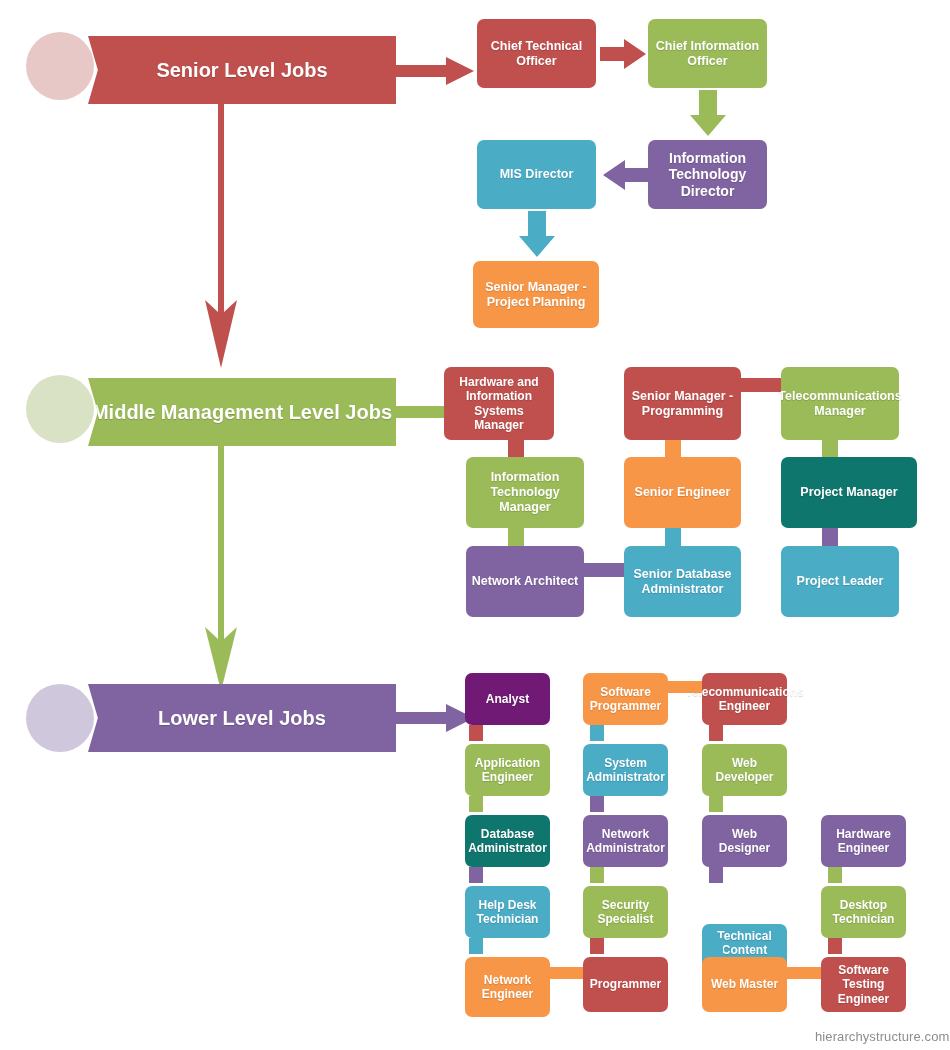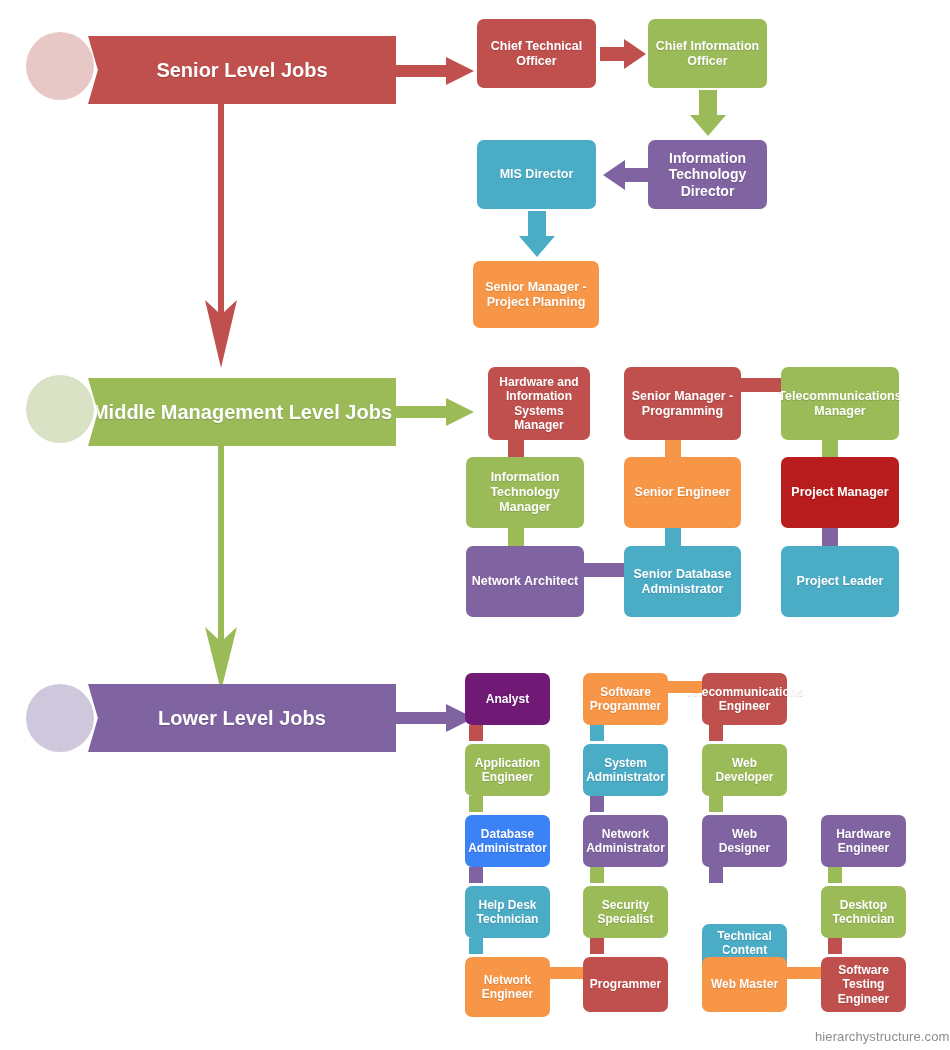--- a/index.html
+++ b/index.html
@@ -81,21 +81,21 @@
   <div class="banner" style="left:88px;top:378px;width:308px;height:68px;background:#9BBB59;font-size:20px;">
     <span>Middle Management Level Jobs</span>
   </div>
   <svg class="arrow" style="left:394px;top:396px;width:84px;height:32px;" viewBox="0 0 84 32">
     <path d="M0,10 L52,10 L52,2 L80,16 L52,30 L52,22 L0,22 Z" fill="#9BBB59"></path>
   </svg>
   <svg class="arrow" style="left:203px;top:443px;width:36px;height:250px;" viewBox="0 0 36 250">
     <path d="M15,0 L21,0 L21,196 L34,184 L18,248 L2,184 L15,196 Z" fill="#9BBB59"></path>
   </svg>
 
-  <div class="node" style="left:488px;top:367px;width:102px;height:73px;background:#C0504D;font-size:12px;">
+  <div class="node" style="left:444px;top:367px;width:110px;height:73px;background:#C0504D;font-size:12px;">
     <span>Hardware and Information Systems Manager</span>
   </div>
   <div class="conn" style="left:508px;top:440px;width:16px;height:18px;background:#C0504D;"></div>
   <div class="node" style="left:466px;top:457px;width:118px;height:71px;background:#9BBB59;font-size:12.5px;">
     <span>Information Technology Manager</span>
   </div>
   <div class="conn" style="left:508px;top:528px;width:16px;height:18px;background:#9BBB59;"></div>
   <div class="node" style="left:466px;top:546px;width:118px;height:71px;background:#8064A2;font-size:12.5px;">
     <span>Network Architect</span>
   </div>
@@ -113,21 +113,21 @@
   </div>
 
   <div class="conn" style="left:584px;top:563px;width:40px;height:14px;background:#8064A2;"></div>
 
   <div class="node" style="left:781px;top:367px;width:118px;height:73px;background:#9BBB59;font-size:12.5px;">
     <span>Telecommunications Manager</span>
   </div>
 
   <div class="conn" style="left:741px;top:378px;width:40px;height:14px;background:#C0504D;"></div>
   <div class="conn" style="left:822px;top:440px;width:16px;height:18px;background:#9BBB59;"></div>
-  <div class="node" style="left:781px;top:457px;width:118px;height:71px;background:#b91c1c;font-size:12.5px;">
+  <div class="node" style="left:781px;top:457px;width:136px;height:71px;background:#0f766e;font-size:12.5px;">
     <span>Project Manager</span>
   </div>
   <div class="conn" style="left:822px;top:528px;width:16px;height:18px;background:#8064A2;"></div>
   <div class="node" style="left:781px;top:546px;width:118px;height:71px;background:#4BACC6;font-size:12.5px;">
     <span>Project Leader</span>
   </div>
 
   <div class="bannercircle" style="left:26px;top:684px;width:68px;height:68px;background:#CFC7DC;"></div>
   <div class="banner" style="left:88px;top:684px;width:308px;height:68px;background:#8064A2;font-size:20px;">
     <span>Lower Level Jobs</span>
@@ -137,21 +137,21 @@
   </svg>
 
   <div class="node" style="left:465px;top:673px;width:85px;height:52px;background:#701a75;font-size:12px;">
     <span>Analyst</span>
   </div>
   <div class="conn" style="left:469px;top:725px;width:14px;height:16px;background:#C0504D;"></div>
   <div class="node" style="left:465px;top:744px;width:85px;height:52px;background:#9BBB59;font-size:12px;">
     <span>Application Engineer</span>
   </div>
   <div class="conn" style="left:469px;top:796px;width:14px;height:16px;background:#9BBB59;"></div>
-  <div class="node" style="left:465px;top:815px;width:85px;height:52px;background:#3b82f6;font-size:12px;">
+  <div class="node" style="left:465px;top:815px;width:85px;height:52px;background:#0f766e;font-size:12px;">
     <span>Database Administrator</span>
   </div>
   <div class="conn" style="left:469px;top:867px;width:14px;height:16px;background:#8064A2;"></div>
   <div class="node" style="left:465px;top:886px;width:85px;height:52px;background:#4BACC6;font-size:12px;">
     <span>Help Desk Technician</span>
   </div>
   <div class="conn" style="left:469px;top:938px;width:14px;height:16px;background:#4BACC6;"></div>
   <div class="node" style="left:465px;top:957px;width:85px;height:60px;background:#F79646;font-size:12px;">
     <span>Network Engineer</span>
   </div>

